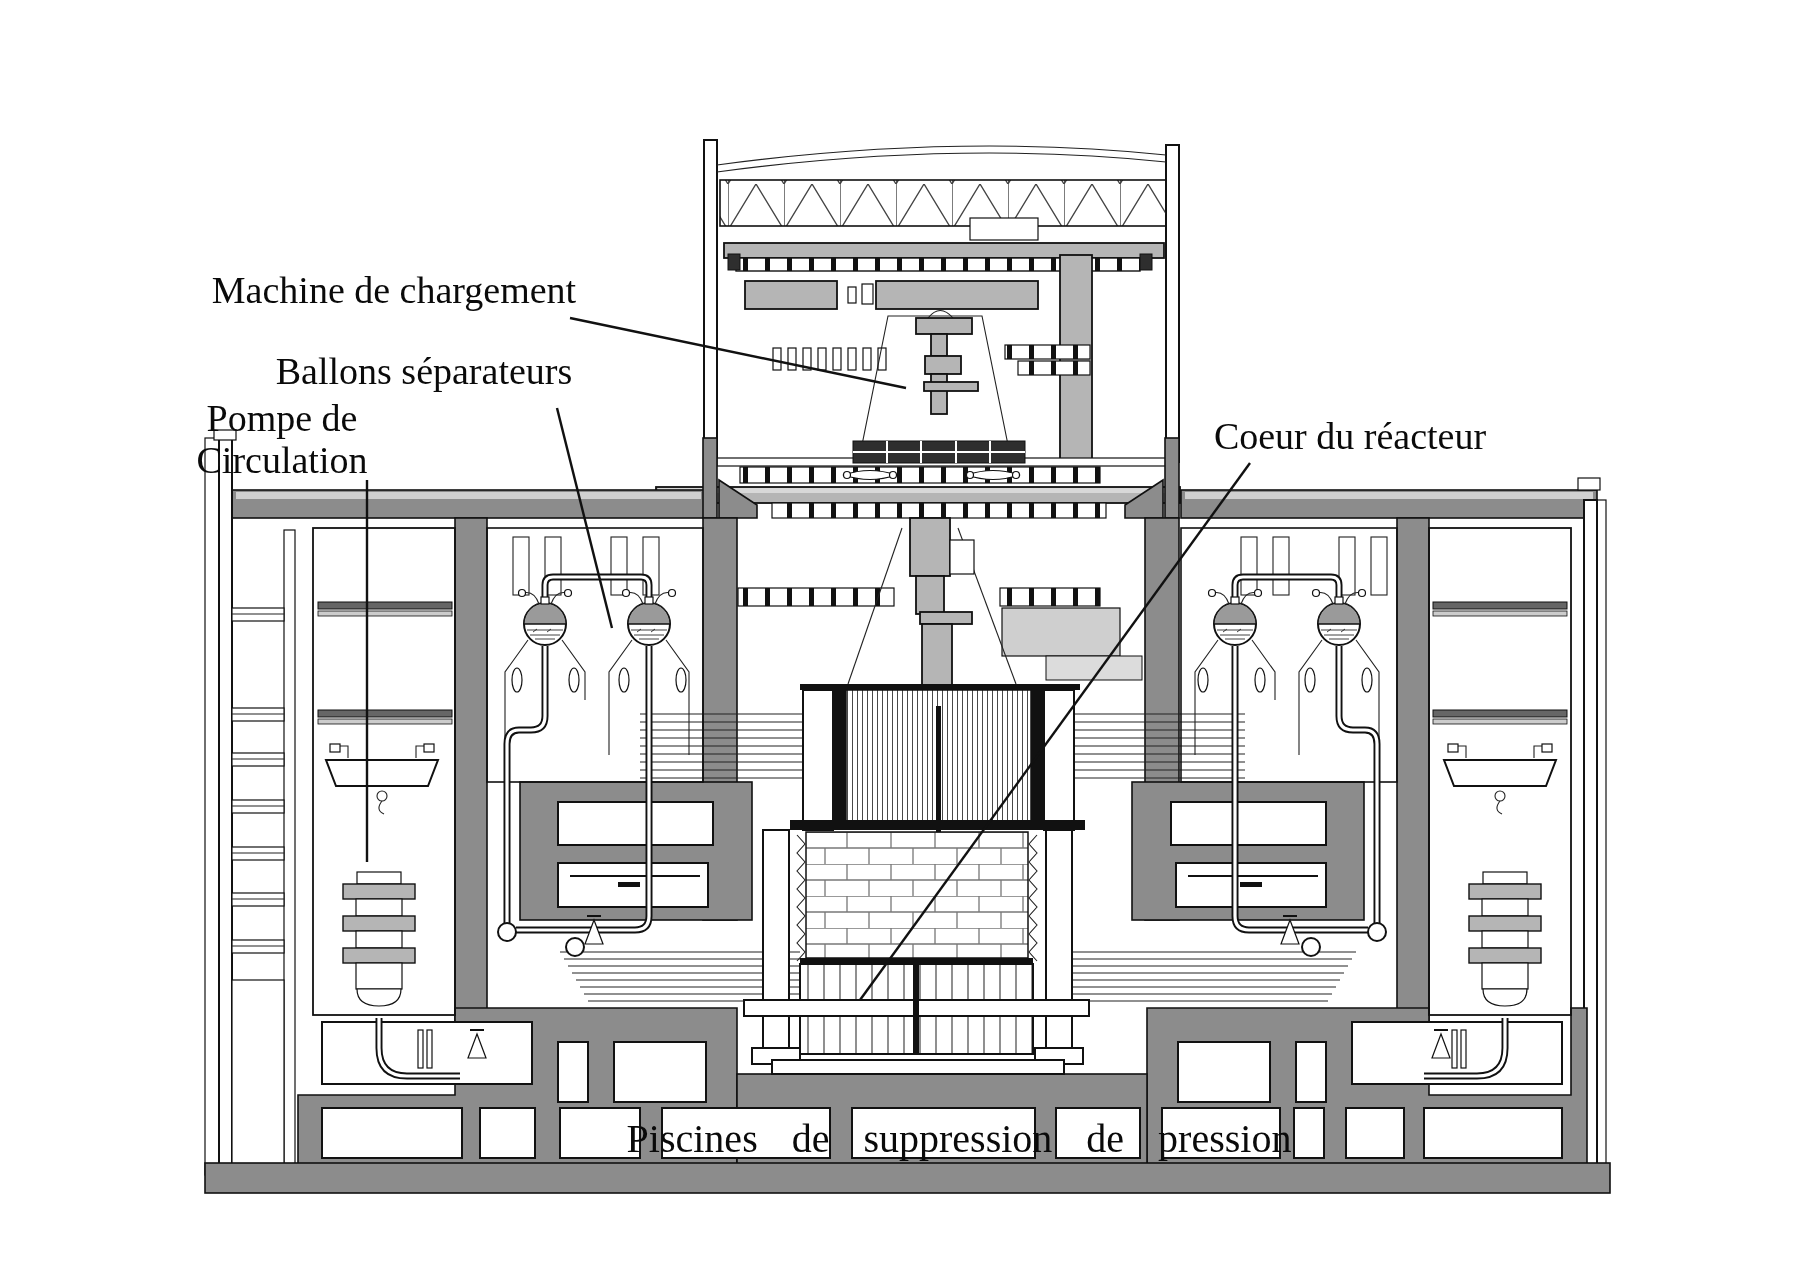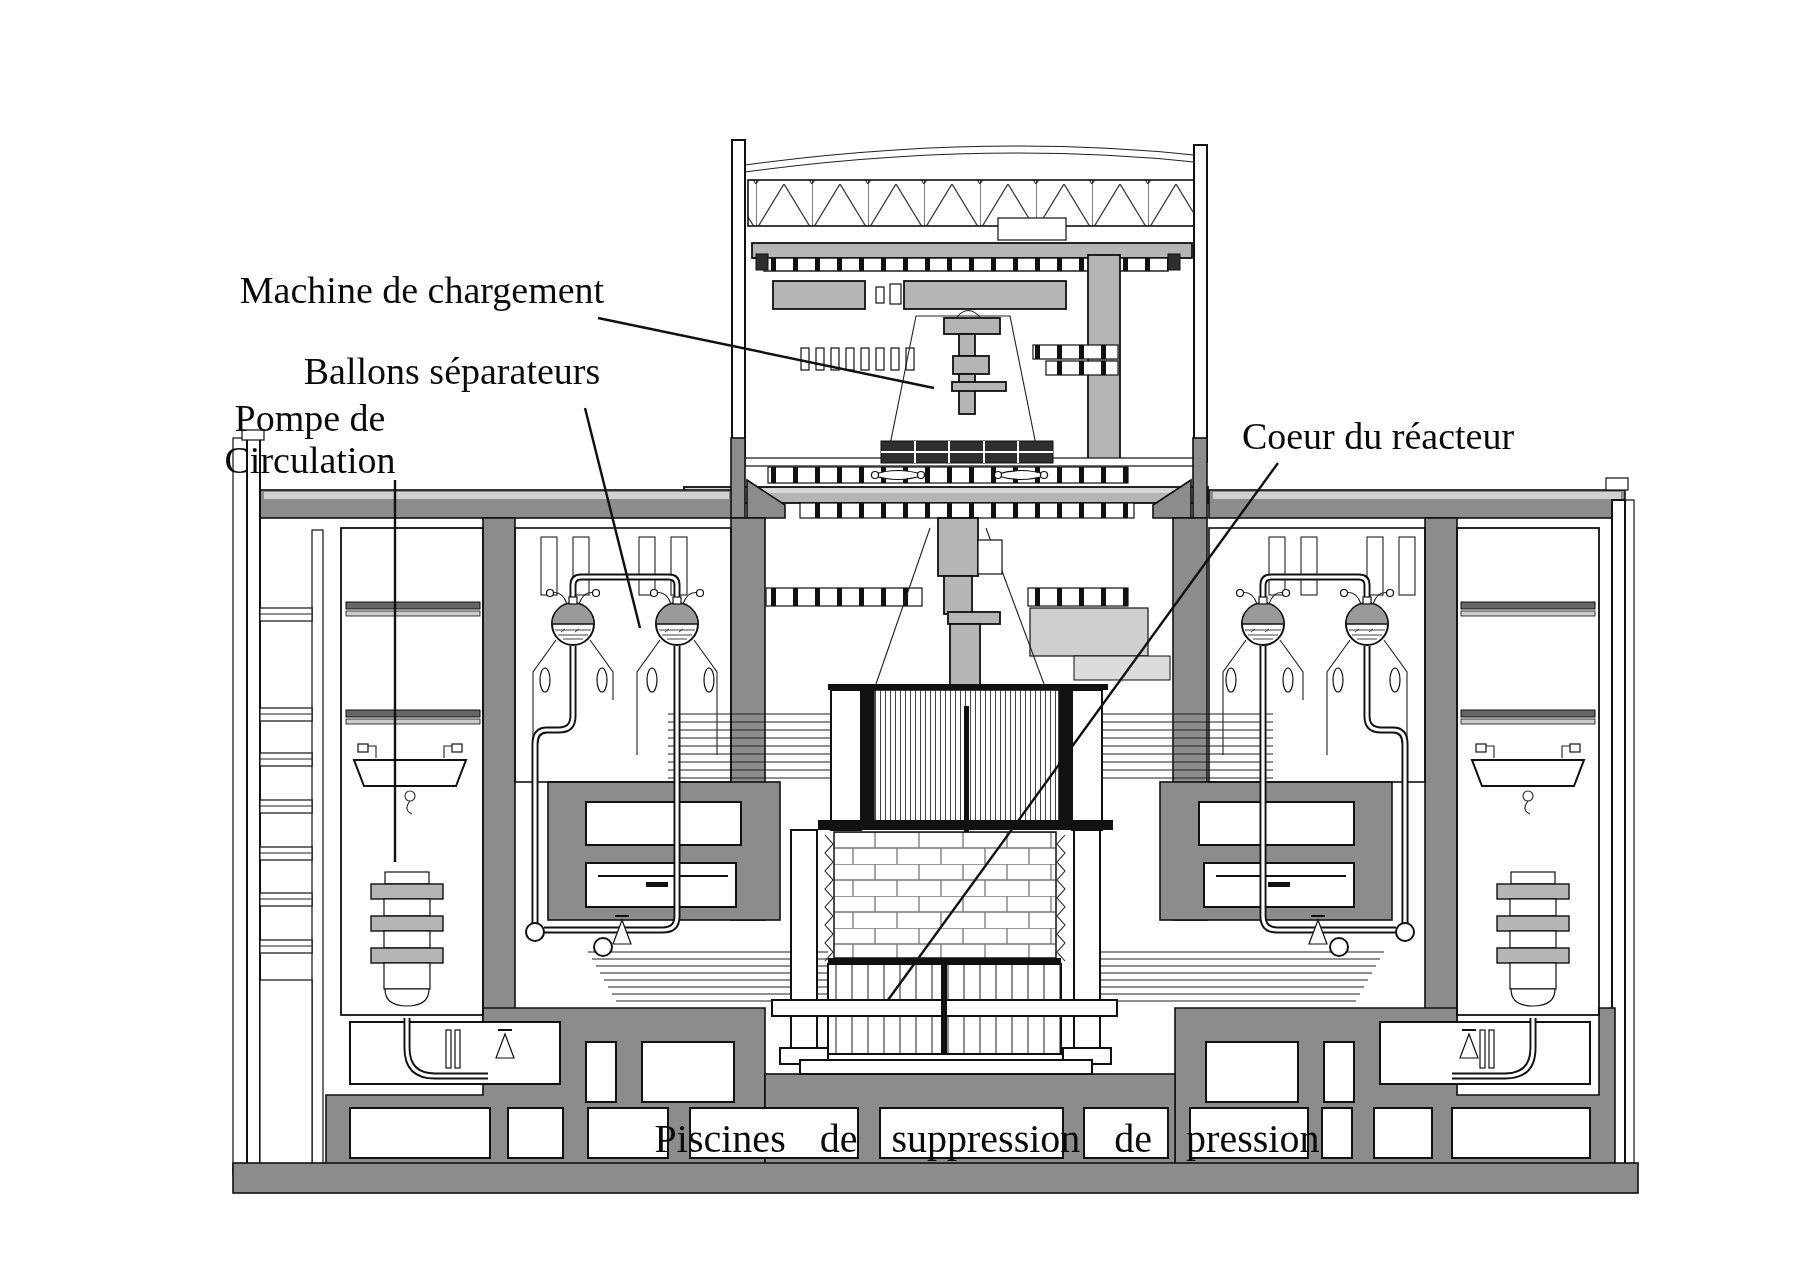--- a/index.html
+++ b/index.html
@@ -1,16 +1,16 @@
 <!DOCTYPE html>
 <html><head>
 <meta charset="utf-8">
 <style>
   html,body{margin:0;padding:0;background:#fff;}
-  #page{width:1623px;height:1272px;position:relative;background:#ffffff;overflow:hidden;margin-left:28px;}
+  #page{width:1623px;height:1272px;position:relative;background:#ffffff;overflow:hidden;}
   svg{display:block;}
   .ln{fill:none;stroke:#111;stroke-width:2;}
   .thin{fill:none;stroke:#222;stroke-width:1.1;}
   .w{fill:#ffffff;stroke:#111;stroke-width:2;}
   .w1{fill:#ffffff;stroke:#111;stroke-width:1.2;}
   .g{fill:#8c8c8c;stroke:#111;stroke-width:1.6;}  
   .m{fill:#b5b5b5;stroke:#111;stroke-width:1.8;}  
   .lg{fill:#cfcfcf;stroke:#111;stroke-width:1.2;}
   .xlg{fill:#dcdcdc;stroke:#111;stroke-width:1;}
   .dk{fill:#2e2e2e;stroke:#111;stroke-width:1;}

